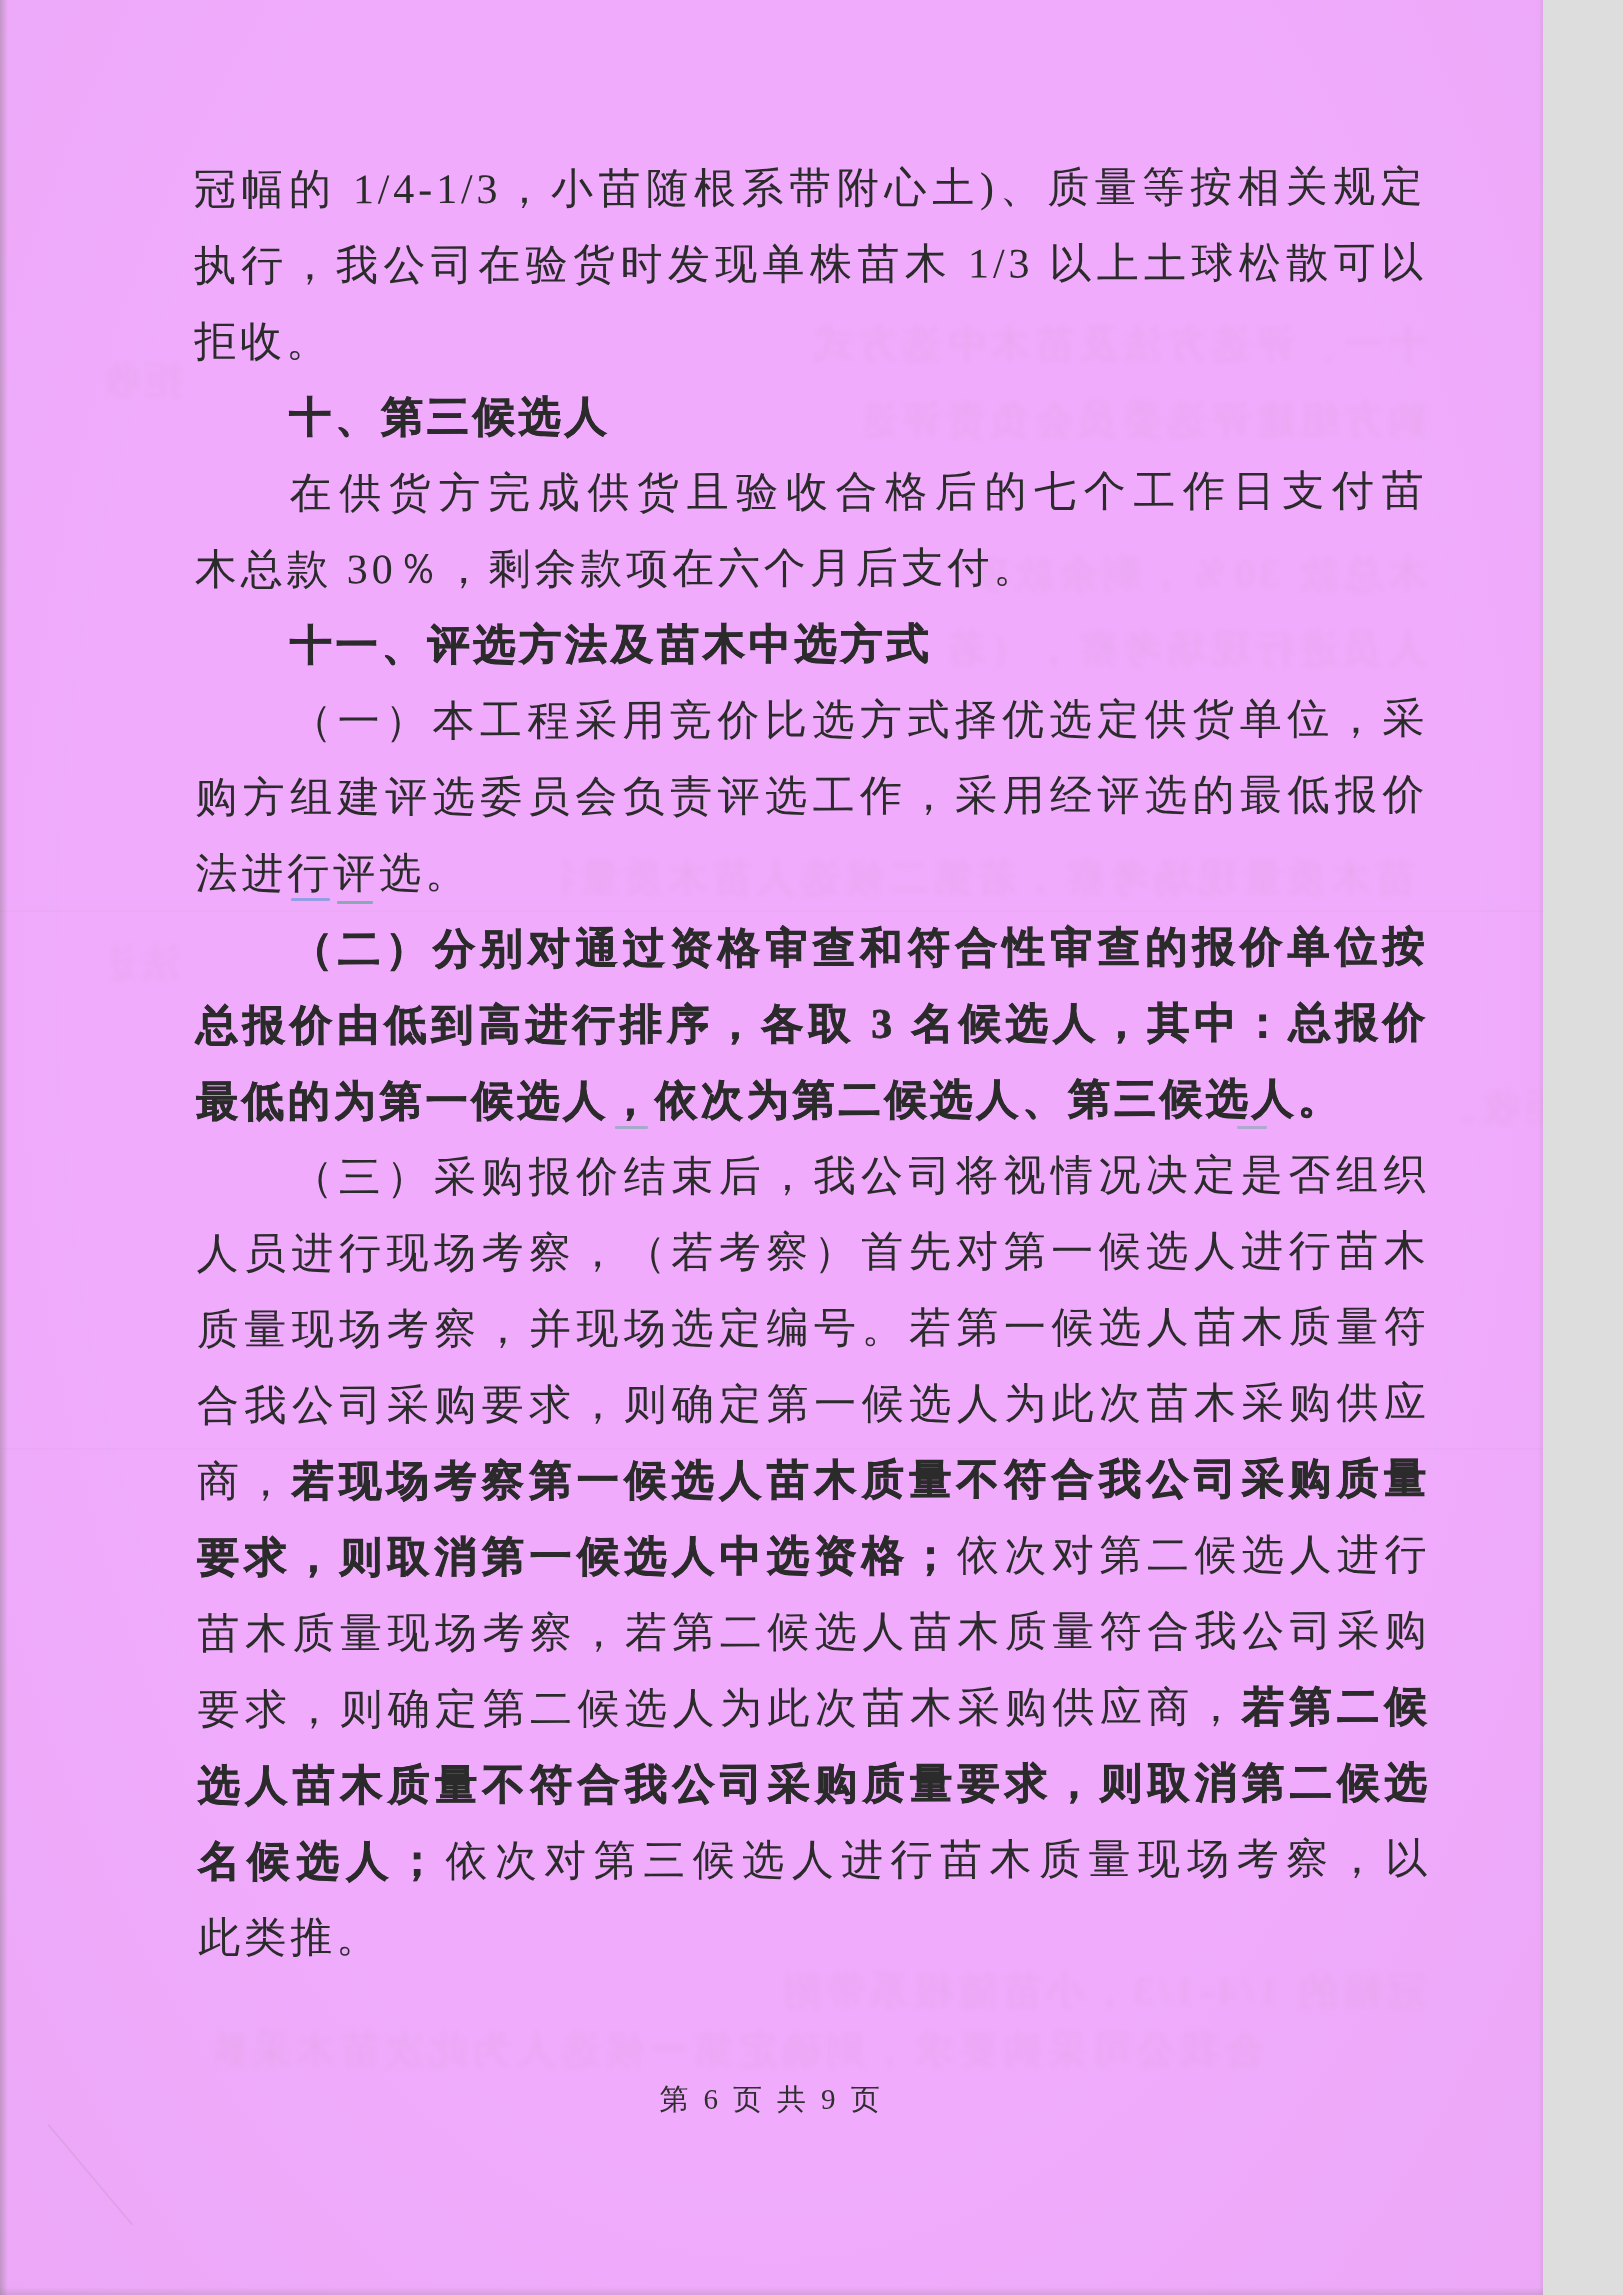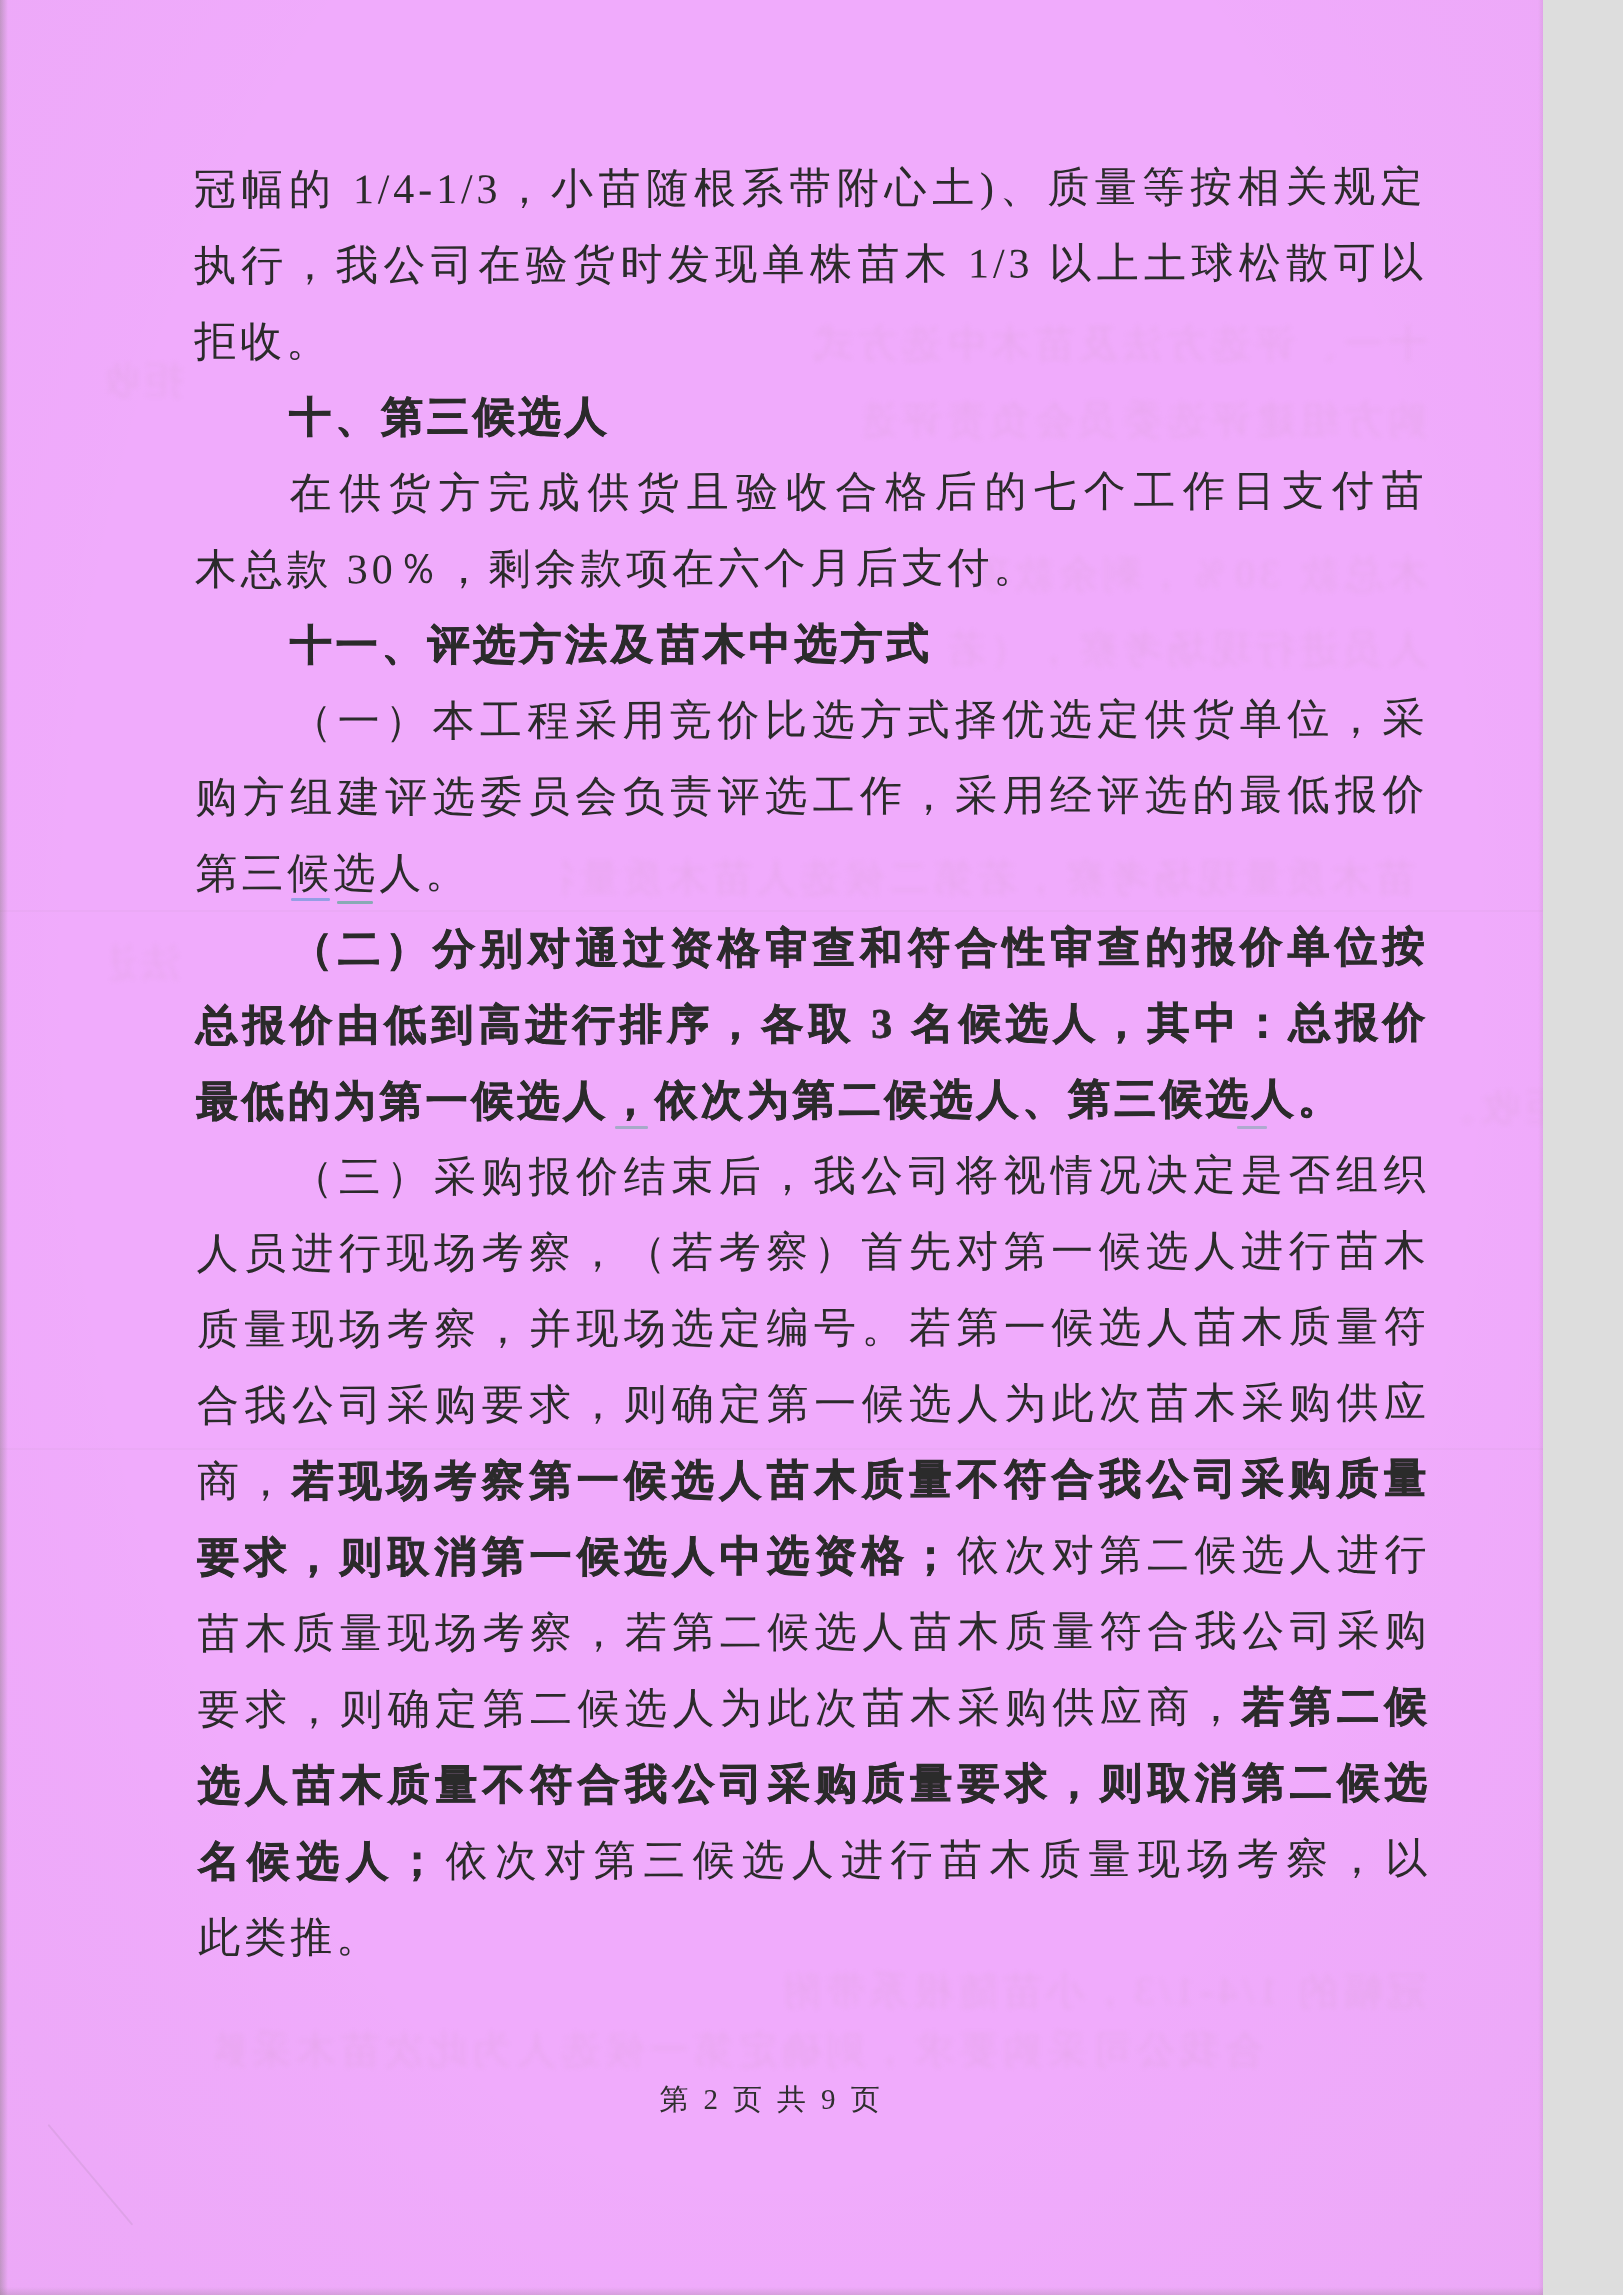--- a/index.html
+++ b/index.html
@@ -93,32 +93,32 @@
   <div class="content">
       <div class="line justify"><span>冠幅的 1/4-1/3，小苗随根系带附心土)、质量等按相关规定</span></div>
       <div class="line justify"><span>执行，我公司在验货时发现单株苗木 1/3 以上土球松散可以</span></div>
       <div class="line"><span>拒收。</span></div>
       <div class="line indent"><span class="bold">十、第三候选人</span></div>
       <div class="line indent justify"><span>在供货方完成供货且验收合格后的七个工作日支付苗</span></div>
       <div class="line"><span>木总款 30％，剩余款项在六个月后支付。</span></div>
       <div class="line indent"><span class="bold">十一、评选方法及苗木中选方式</span></div>
       <div class="line indent justify"><span>（一）本工程采用竞价比选方式择优选定供货单位，采</span></div>
       <div class="line justify"><span>购方组建评选委员会负责评选工作，采用经评选的最低报价</span></div>
-      <div class="line"><span>第三候选人。</span></div>
+      <div class="line"><span>法进行评选。</span></div>
       <div class="line indent justify"><span class="bold">（二）分别对通过资格审查和符合性审查的报价单位按</span></div>
       <div class="line justify"><span class="bold">总报价由低到高进行排序，各取 3 名候选人，其中：总报价</span></div>
       <div class="line"><span class="bold">最低的为第一候选人，依次为第二候选人、第三候选人。</span></div>
       <div class="line indent justify"><span>（三）采购报价结束后，我公司将视情况决定是否组织</span></div>
       <div class="line justify"><span>人员进行现场考察，（若考察）首先对第一候选人进行苗木</span></div>
       <div class="line justify"><span>质量现场考察，并现场选定编号。若第一候选人苗木质量符</span></div>
       <div class="line justify"><span>合我公司采购要求，则确定第一候选人为此次苗木采购供应</span></div>
       <div class="line justify"><span>商，</span><span class="bold">若现场考察第一候选人苗木质量不符合我公司采购质量</span></div>
       <div class="line justify"><span class="bold">要求，则取消第一候选人中选资格；</span><span>依次对第二候选人进行</span></div>
       <div class="line justify"><span>苗木质量现场考察，若第二候选人苗木质量符合我公司采购</span></div>
       <div class="line justify"><span>要求，则确定第二候选人为此次苗木采购供应商，</span><span class="bold">若第二候</span></div>
       <div class="line justify"><span class="bold">选人苗木质量不符合我公司采购质量要求，则取消第二候选</span></div>
       <div class="line justify"><span class="bold">名候选人；</span><span>依次对第三候选人进行苗木质量现场考察，以</span></div>
       <div class="line"><span>此类推。</span></div>
     </div>
 
-  <div class="footer">第 2 页 共 9 页</div>
+  <div class="footer">第 6 页 共 9 页</div>
 </div>
 
 
 </body></html>

